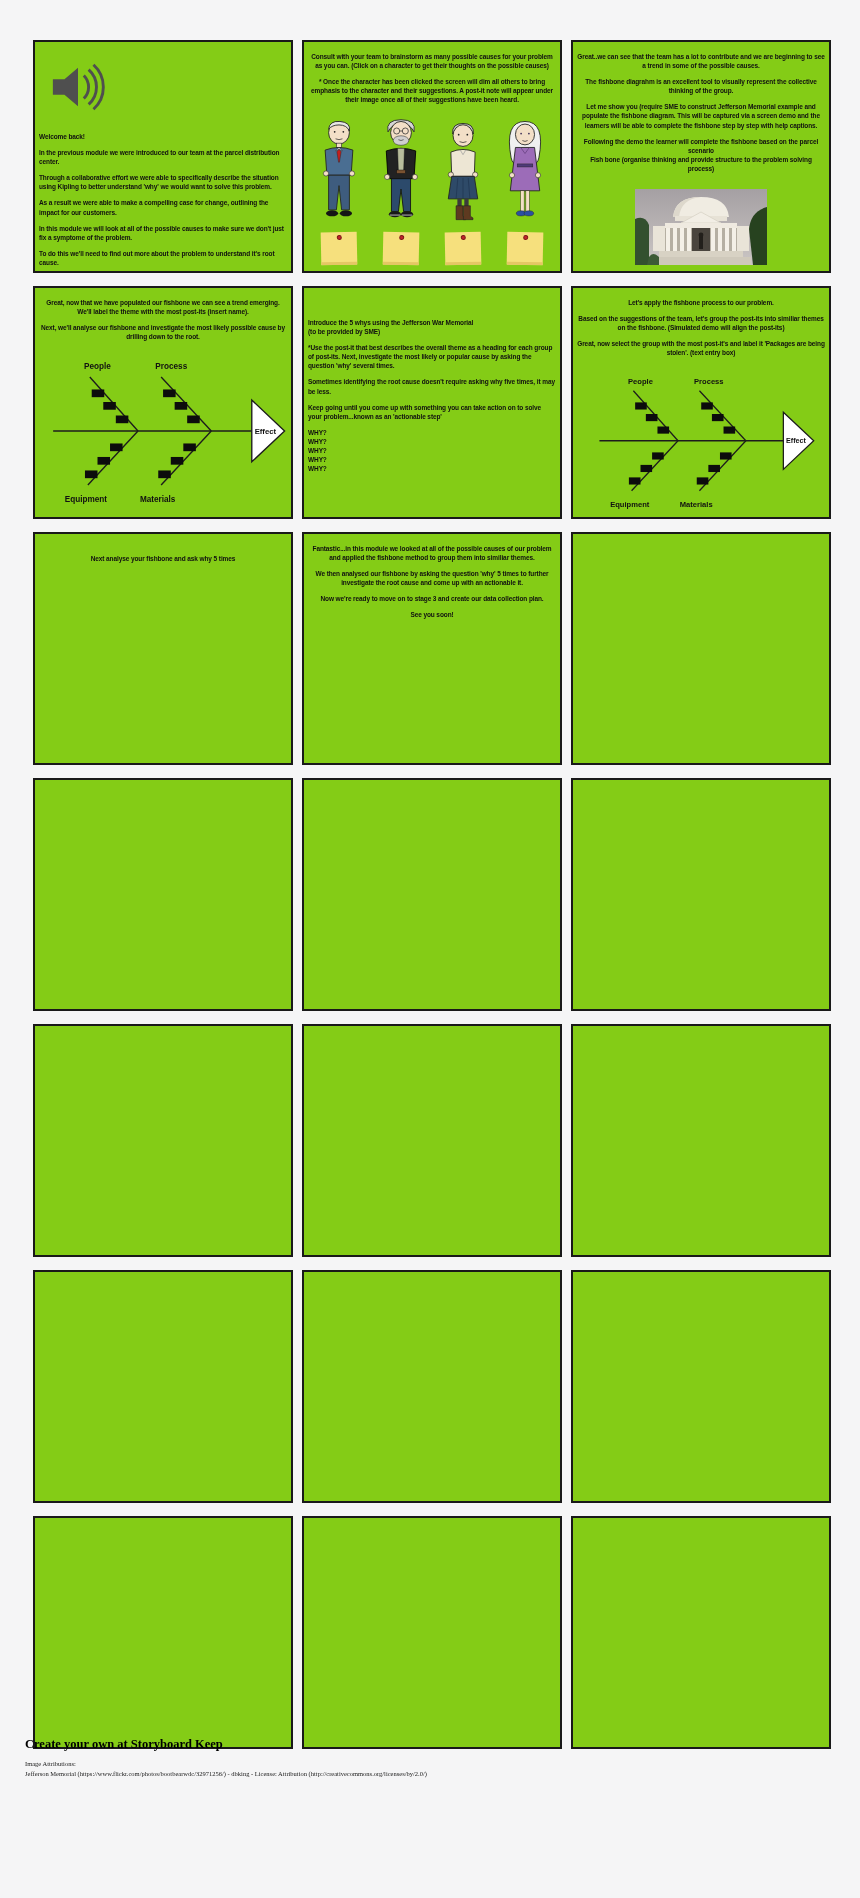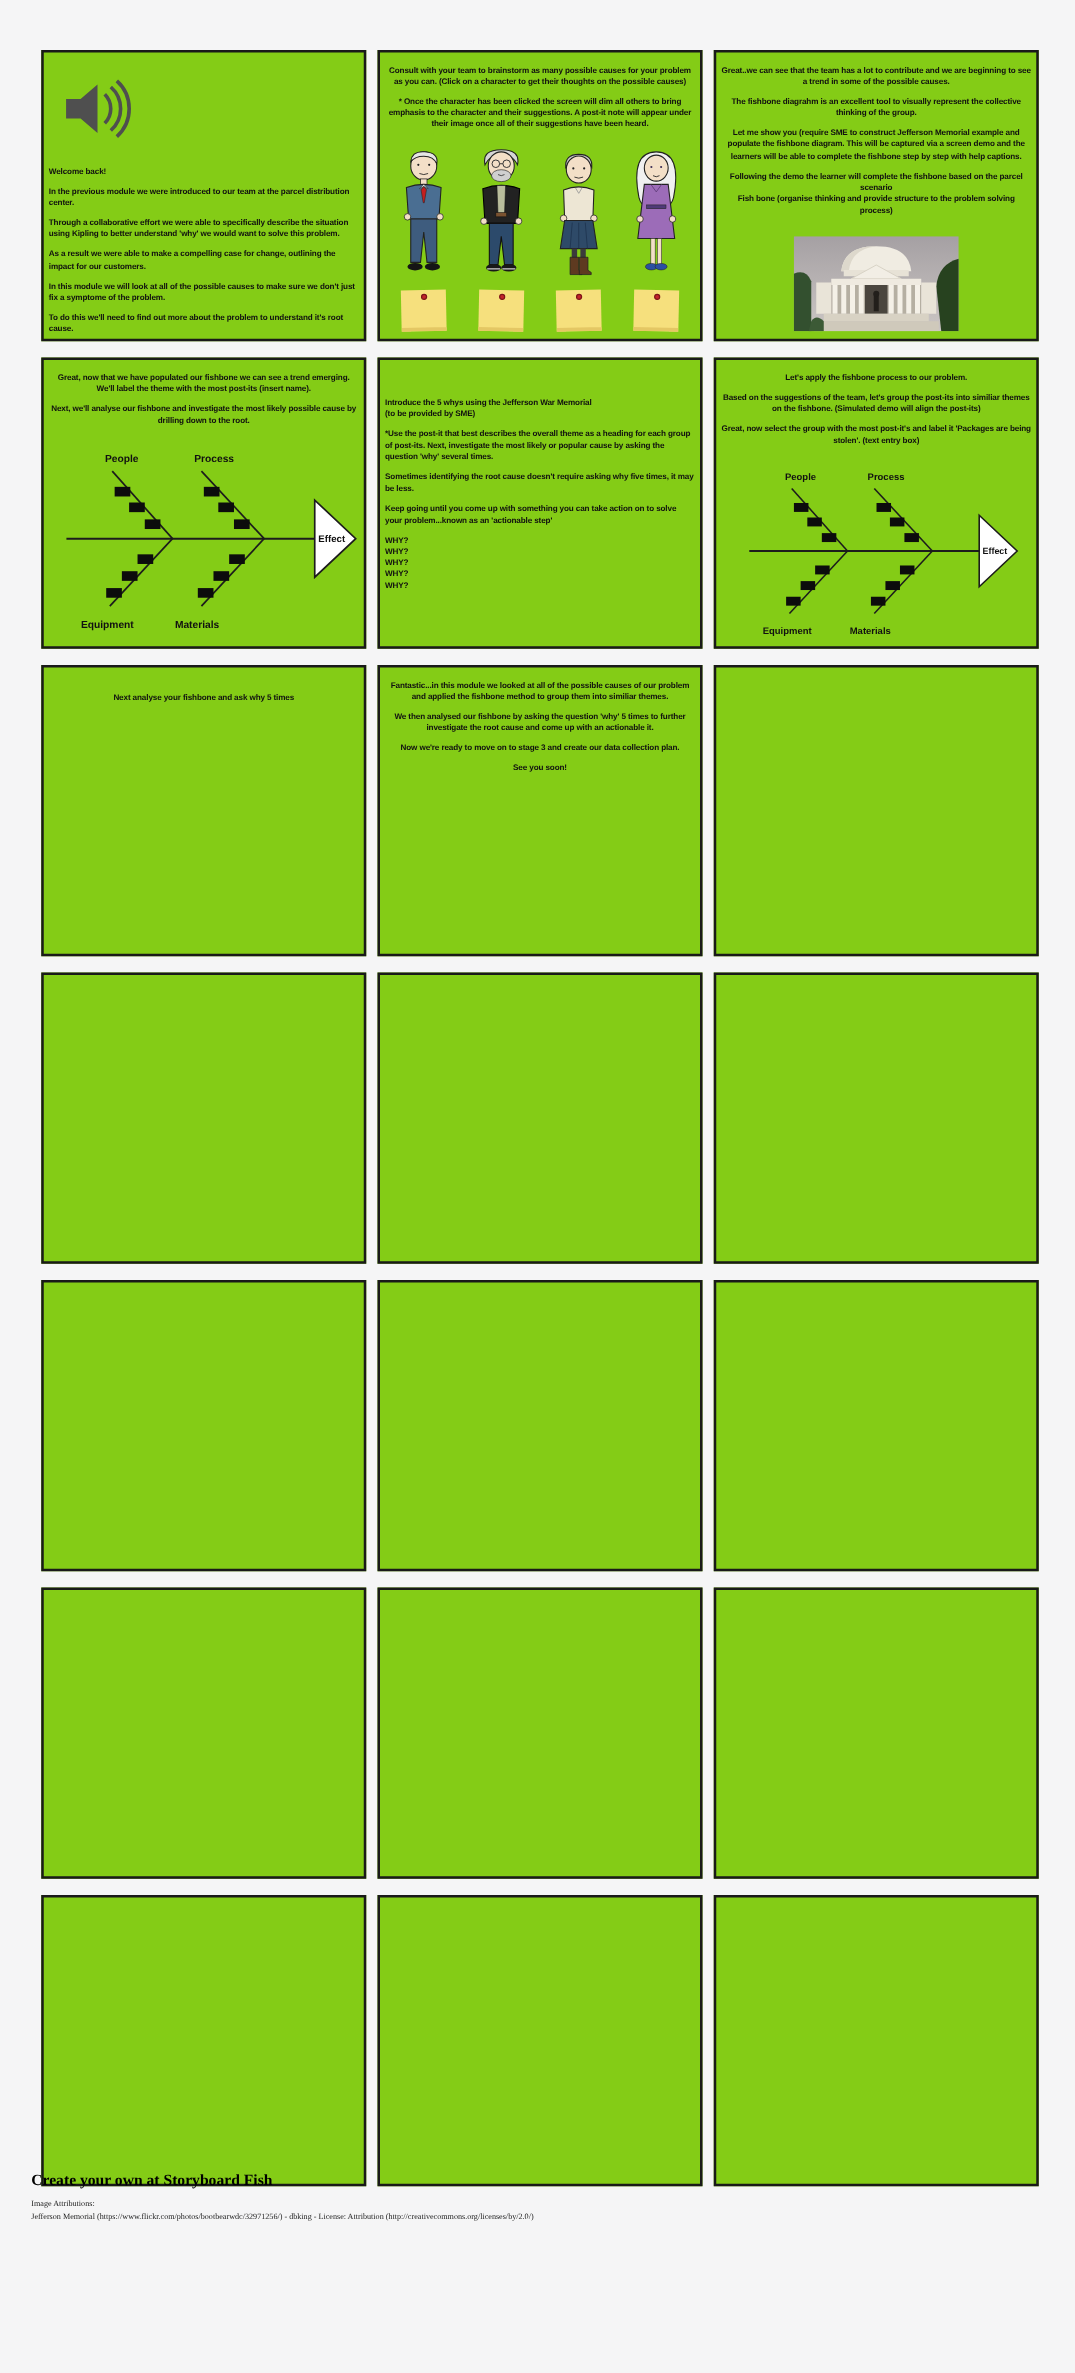--- a/index.html
+++ b/index.html
@@ -307,15 +307,15 @@
   <div class="cell"></div>
   <div class="cell"></div>
   <div class="cell"></div>
 
   <div class="cell"></div>
   <div class="cell"></div>
   <div class="cell"></div>
 
 </div>
 
-<div class="footer-create">Create your own at Storyboard Fish</div>
+<div class="footer-create">Create your own at Storyboard Keep</div>
 <div class="footer-attr"><span>Image Attributions:</span>
 <span>Jefferson Memorial (https://www.flickr.com/photos/bootbearwdc/32971256/) - dbking - License: Attribution (http://creativecommons.org/licenses/by/2.0/)</span></div>
 
 </body></html>

